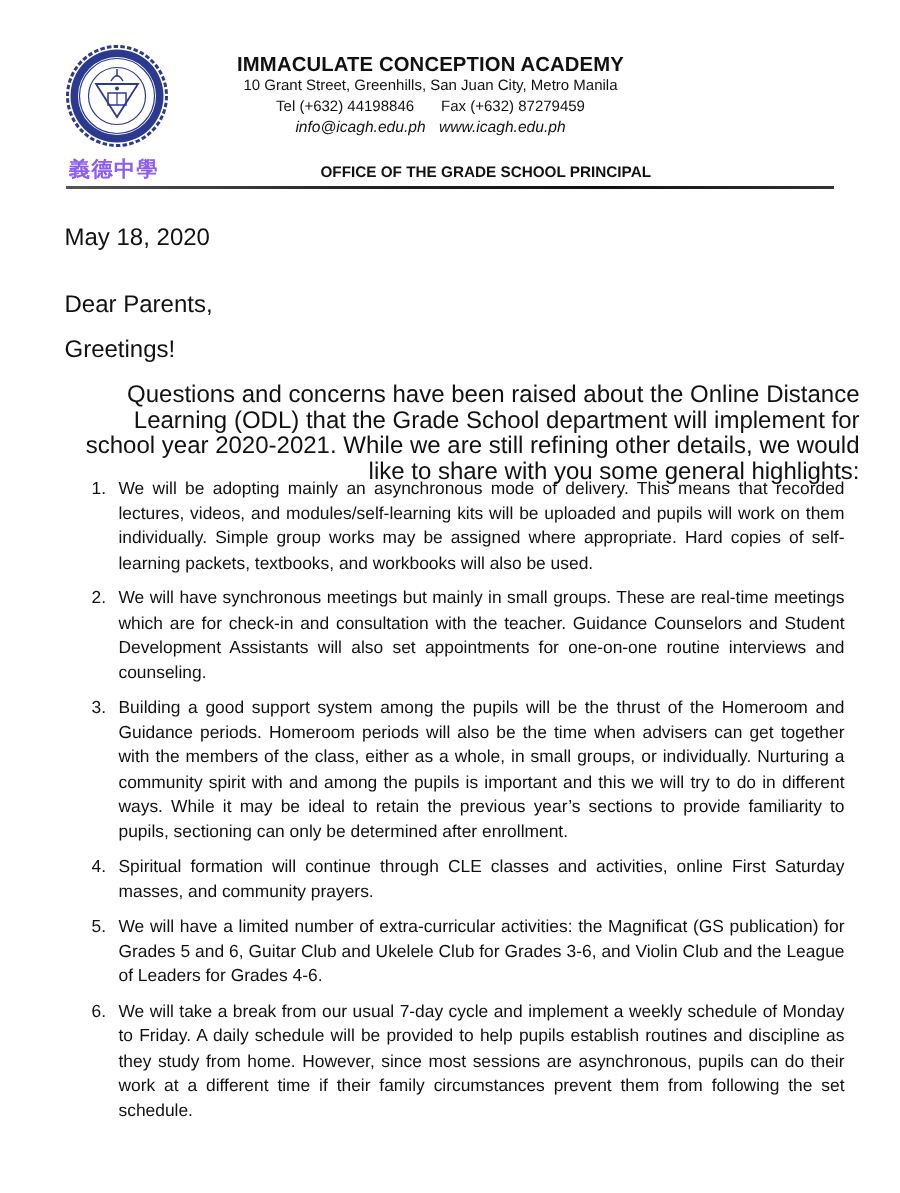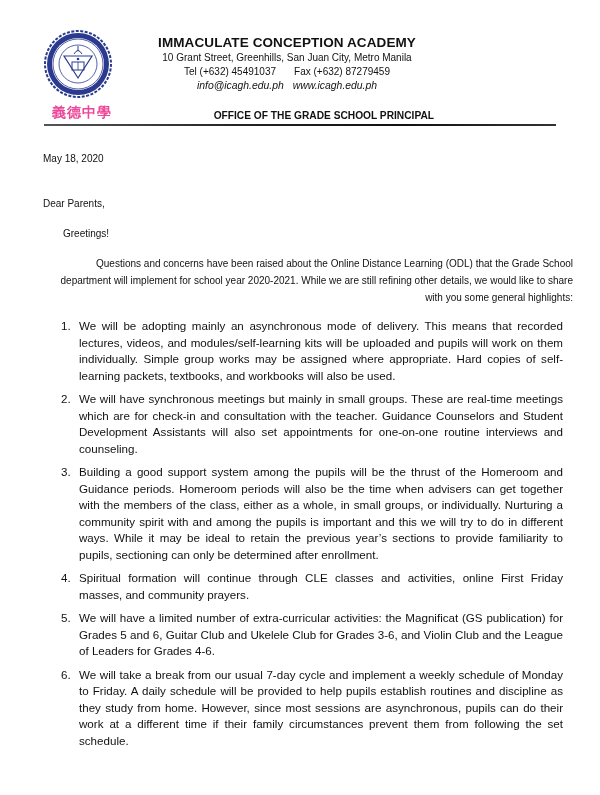--- a/index.html
+++ b/index.html
@@ -7,44 +7,44 @@
     width: 600px; height: 795px; position: relative; overflow: hidden;
     font-family: "Liberation Sans", "DejaVu Sans", sans-serif;
     color: #111111;
   }
   .seal {
     position: absolute; left: 43px; top: 29px; width: 70px; height: 70px;
   }
   .chinese {
     position: absolute; left: 46px; top: 104px; width: 66px;
     font-family: "DejaVu Serif", serif; font-size: 14px; font-weight: bold;
-    color: #ec4899; letter-spacing: 1px; text-align: right;
+    color: #8b5cf6; letter-spacing: 1px; text-align: left;
   }
   .letterhead {
     position: absolute; left: 140px; top: 35px; width: 294px; text-align: center;
   }
   .org-name { font-size: 13.5px; font-weight: bold; line-height: 16px; letter-spacing: 0.1px; }
   .addr { font-size: 10px; line-height: 14px; }
   .addr .gap { display: inline-block; width: 18px; }
   .contact { font-size: 10.4px; line-height: 14px; font-style: italic; }
   .office {
     position: absolute; left: 140px; top: 110px; width: 294px; text-align: right;
     font-size: 10.2px; font-weight: bold;
   }
   .rule {
     position: absolute; left: 44px; top: 124px; width: 512px; height: 2px;
     background: linear-gradient(90deg, #555 0%, #222 40%, #111 70%, #333 100%);
   }
   .body-text {
     position: absolute; left: 43px; width: 530px;
-    font-size: 10px; line-height: 17px;
+    font-size: 16px; line-height: 17px;
   }
   .date { top: 150px; }
   .salutation { top: 195px; }
-  .greeting { top: 225px; margin-left: 20px; }
+  .greeting { top: 225px; }
   .intro { top: 255px; text-align: right; }
   ol.highlights {
     position: absolute; left: 43px; top: 318px; width: 520px;
     margin: 0; padding: 0; list-style: none;
     font-size: 11.6px; line-height: 16.5px;
   }
   ol.highlights li {
     position: relative; padding-left: 36px; margin-bottom: 7px; text-align: justify;
   }
   ol.highlights li .num {
@@ -72,34 +72,34 @@
       <circle cx="35" cy="30" r="1.3"></circle>
     </g>
   </svg>
 </div>
 <div class="chinese">義德中學</div>
 
 <div class="letterhead">
   <div class="org-name">IMMACULATE CONCEPTION ACADEMY</div>
   <div class="addr">10 Grant Street, Greenhills, San Juan City, Metro Manila</div>
   <div class="addr">
-    <span>Tel (+632) 45491037</span><span class="gap"></span><span>Fax (+632) 87279459</span>
+    <span>Tel (+632) 44198846</span><span class="gap"></span><span>Fax (+632) 87279459</span>
   </div>
   <div class="contact">
     <span>info@icagh.edu.ph</span><span class="gap" style="display:inline-block;width:9px"></span><span>www.icagh.edu.ph</span>
   </div>
 </div>
 <div class="office">OFFICE OF THE GRADE SCHOOL PRINCIPAL</div>
 <div class="rule"></div>
 
 <div class="body-text date">May 18, 2020</div>
 <div class="body-text salutation">Dear Parents,</div>
 <div class="body-text greeting">Greetings!</div>
 <div class="body-text intro">Questions and concerns have been raised about the Online Distance Learning (ODL) that the Grade School department will implement for school year 2020-2021.  While we are still refining other details, we would like to share with you some general highlights:</div>
 
 <ol class="highlights">
   <li><span class="num">1.</span><span>We will be adopting mainly an asynchronous mode of delivery.  This means that recorded lectures, videos, and modules/self-learning kits will be uploaded and pupils will work on them individually. Simple group works may be assigned where appropriate. Hard copies of self-learning packets, textbooks, and workbooks will also be used.</span></li>
   <li><span class="num">2.</span><span>We will have synchronous meetings but mainly in small groups.  These are real-time meetings which are for check-in and consultation with the teacher. Guidance Counselors and Student Development Assistants will also set appointments for one-on-one routine interviews and counseling.</span></li>
   <li><span class="num">3.</span><span>Building a good support system among the pupils will be the thrust of the Homeroom and Guidance periods.  Homeroom periods will also be the time when advisers can get together with the members of the class, either as a whole, in small groups, or individually. Nurturing a community spirit with and among the pupils is important and this we will try to do in different ways.  While it may be ideal to retain the previous year’s sections to provide familiarity to pupils, sectioning can only be determined after enrollment.</span></li>
-  <li><span class="num">4.</span><span>Spiritual formation will continue through CLE classes and activities, online First Friday masses, and community prayers.</span></li>
+  <li><span class="num">4.</span><span>Spiritual formation will continue through CLE classes and activities, online First Saturday masses, and community prayers.</span></li>
   <li><span class="num">5.</span><span>We will have a limited number of extra-curricular activities: the Magnificat (GS publication) for Grades 5 and 6, Guitar Club and Ukelele Club for Grades 3-6, and Violin Club and the League of Leaders for Grades 4-6.</span></li>
   <li><span class="num">6.</span><span>We will take a break from our usual 7-day cycle and implement a weekly schedule of Monday to Friday.  A daily schedule will be provided to help pupils establish routines and discipline as they study from home.  However, since most sessions are asynchronous, pupils can do their work at a different time if their family circumstances prevent them from following the set schedule.</span></li>
 </ol>
 
 </body></html>

